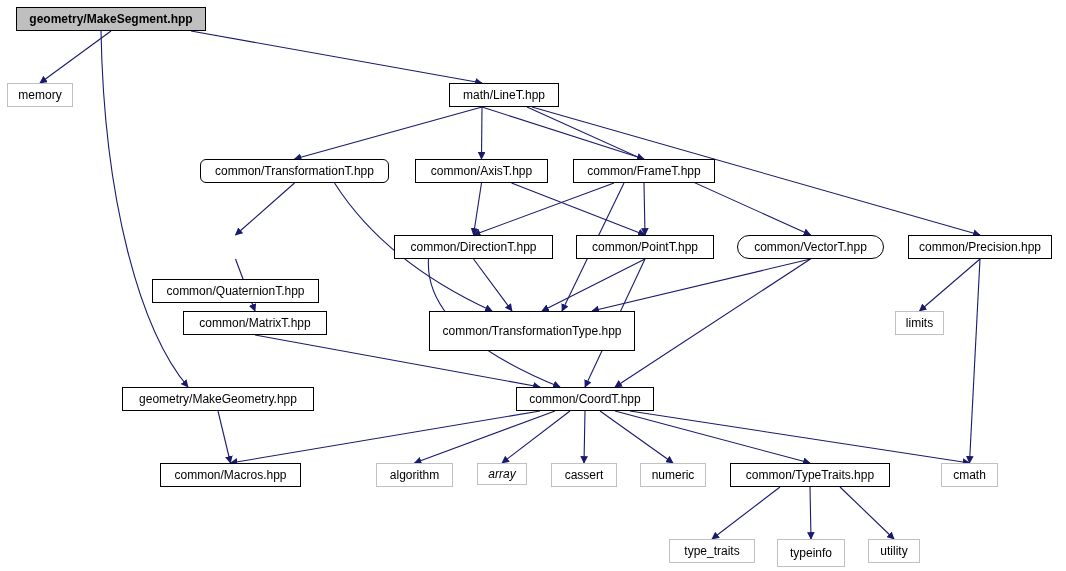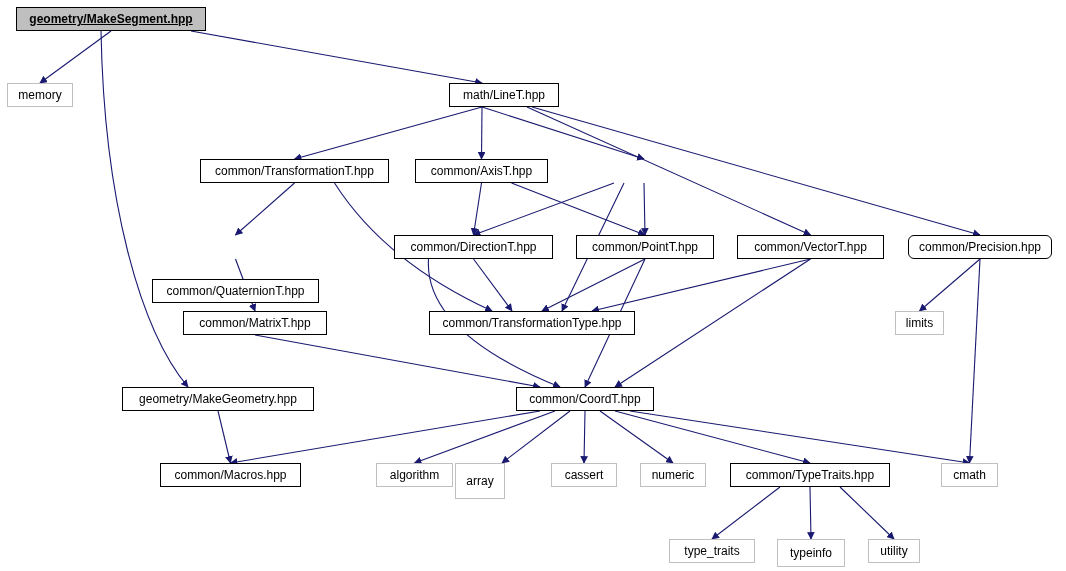--- a/index.html
+++ b/index.html
@@ -57,38 +57,39 @@
       <path d="M555,411 L414.5,463" fill="none" stroke="#191970" stroke-width="1.1" marker-end="url(#arrow)"></path>
       <path d="M570,411 L502,463" fill="none" stroke="#191970" stroke-width="1.1" marker-end="url(#arrow)"></path>
       <path d="M585,411 L584,463" fill="none" stroke="#191970" stroke-width="1.1" marker-end="url(#arrow)"></path>
       <path d="M600,411 L673,463" fill="none" stroke="#191970" stroke-width="1.1" marker-end="url(#arrow)"></path>
       <path d="M615,411 L810,463" fill="none" stroke="#191970" stroke-width="1.1" marker-end="url(#arrow)"></path>
       <path d="M630,411 L969.5,463" fill="none" stroke="#191970" stroke-width="1.1" marker-end="url(#arrow)"></path>
       <path d="M780,487 L712,539" fill="none" stroke="#191970" stroke-width="1.1" marker-end="url(#arrow)"></path>
       <path d="M810,487 L811,539" fill="none" stroke="#191970" stroke-width="1.1" marker-end="url(#arrow)"></path>
       <path d="M840,487 L894,539" fill="none" stroke="#191970" stroke-width="1.1" marker-end="url(#arrow)"></path>
     </svg>
-<div class="node root" style="left: 16px; top: 7px; width: 190px; height: 24px; text-decoration: underline;">geometry/MakeSegment.hpp</div>
+<div class="node root" style="left: 16px; top: 7px; width: 190px; height: 24px;">geometry/MakeSegment.hpp</div>
     <div class="node system" style="left: 7px; top: 83px; width: 66px; height: 24px;">memory</div>
     <div class="node" style="left: 427px; top: 83px; width: 110px; height: 24px; margin-left: 22px;">math/LineT.hpp</div>
-    <div class="node" style="left: 200px; top: 159px; width: 189px; height: 24px;">common/TransformationT.hpp</div>
+    <div class="node" style="left: 200px; top: 159px; width: 189px; height: 24px; border-radius: 6px;">common/TransformationT.hpp</div>
     <div class="node" style="left: 415px; top: 159px; width: 133px; height: 24px;">common/AxisT.hpp</div>
+    <div class="node" style="left: 573px; top: 159px; width: 142px; height: 24px;">common/FrameT.hpp</div>
     <div class="node" style="left: 152px; top: 235px; width: 167px; height: 24px; margin-top: 44px;">common/QuaternionT.hpp</div>
     <div class="node" style="left: 394px; top: 235px; width: 159px; height: 24px;">common/DirectionT.hpp</div>
     <div class="node" style="left: 576px; top: 235px; width: 138px; height: 24px;">common/PointT.hpp</div>
-    <div class="node" style="left: 737px; top: 235px; width: 147px; height: 24px;">common/VectorT.hpp</div>
-    <div class="node" style="left: 908px; top: 235px; width: 144px; height: 24px; border-radius: 6px;">common/Precision.hpp</div>
+    <div class="node" style="left: 737px; top: 235px; width: 147px; height: 24px; border-radius: 12px;">common/VectorT.hpp</div>
+    <div class="node" style="left: 908px; top: 235px; width: 144px; height: 24px;">common/Precision.hpp</div>
     <div class="node" style="left: 183px; top: 311px; width: 144px; height: 24px;">common/MatrixT.hpp</div>
-    <div class="node" style="left: 429px; top: 311px; width: 206px; height: 24px;">common/TransformationType.hpp</div>
+    <div class="node" style="left: 429px; top: 311px; width: 206px; height: 40px;">common/TransformationType.hpp</div>
     <div class="node system" style="left: 895px; top: 311px; width: 49px; height: 24px;">limits</div>
     <div class="node" style="left: 122px; top: 387px; width: 192px; height: 24px;">geometry/MakeGeometry.hpp</div>
     <div class="node" style="left: 516px; top: 387px; width: 138px; height: 24px;">common/CoordT.hpp</div>
     <div class="node" style="left: 160px; top: 463px; width: 141px; height: 24px;">common/Macros.hpp</div>
     <div class="node system" style="left: 376px; top: 463px; width: 77px; height: 24px;">algorithm</div>
-    <div class="node system" style="left: 455px; top: 463px; width: 50px; height: 36px;">array</div>
+    <div class="node system" style="left: 477px; top: 463px; width: 50px; height: 22px; font-style: italic;">array</div>
     <div class="node system" style="left: 551px; top: 463px; width: 66px; height: 24px;">cassert</div>
     <div class="node system" style="left: 640px; top: 463px; width: 66px; height: 24px;">numeric</div>
     <div class="node" style="left: 730px; top: 463px; width: 160px; height: 24px;">common/TypeTraits.hpp</div>
     <div class="node system" style="left: 941px; top: 463px; width: 57px; height: 24px;">cmath</div>
     <div class="node system" style="left: 669px; top: 539px; width: 86px; height: 24px;">type_traits</div>
     <div class="node system" style="left: 777px; top: 539px; width: 68px; height: 28px;">typeinfo</div>
     <div class="node system" style="left: 868px; top: 539px; width: 52px; height: 24px;">utility</div>
   </div>
 
 </body></html>

